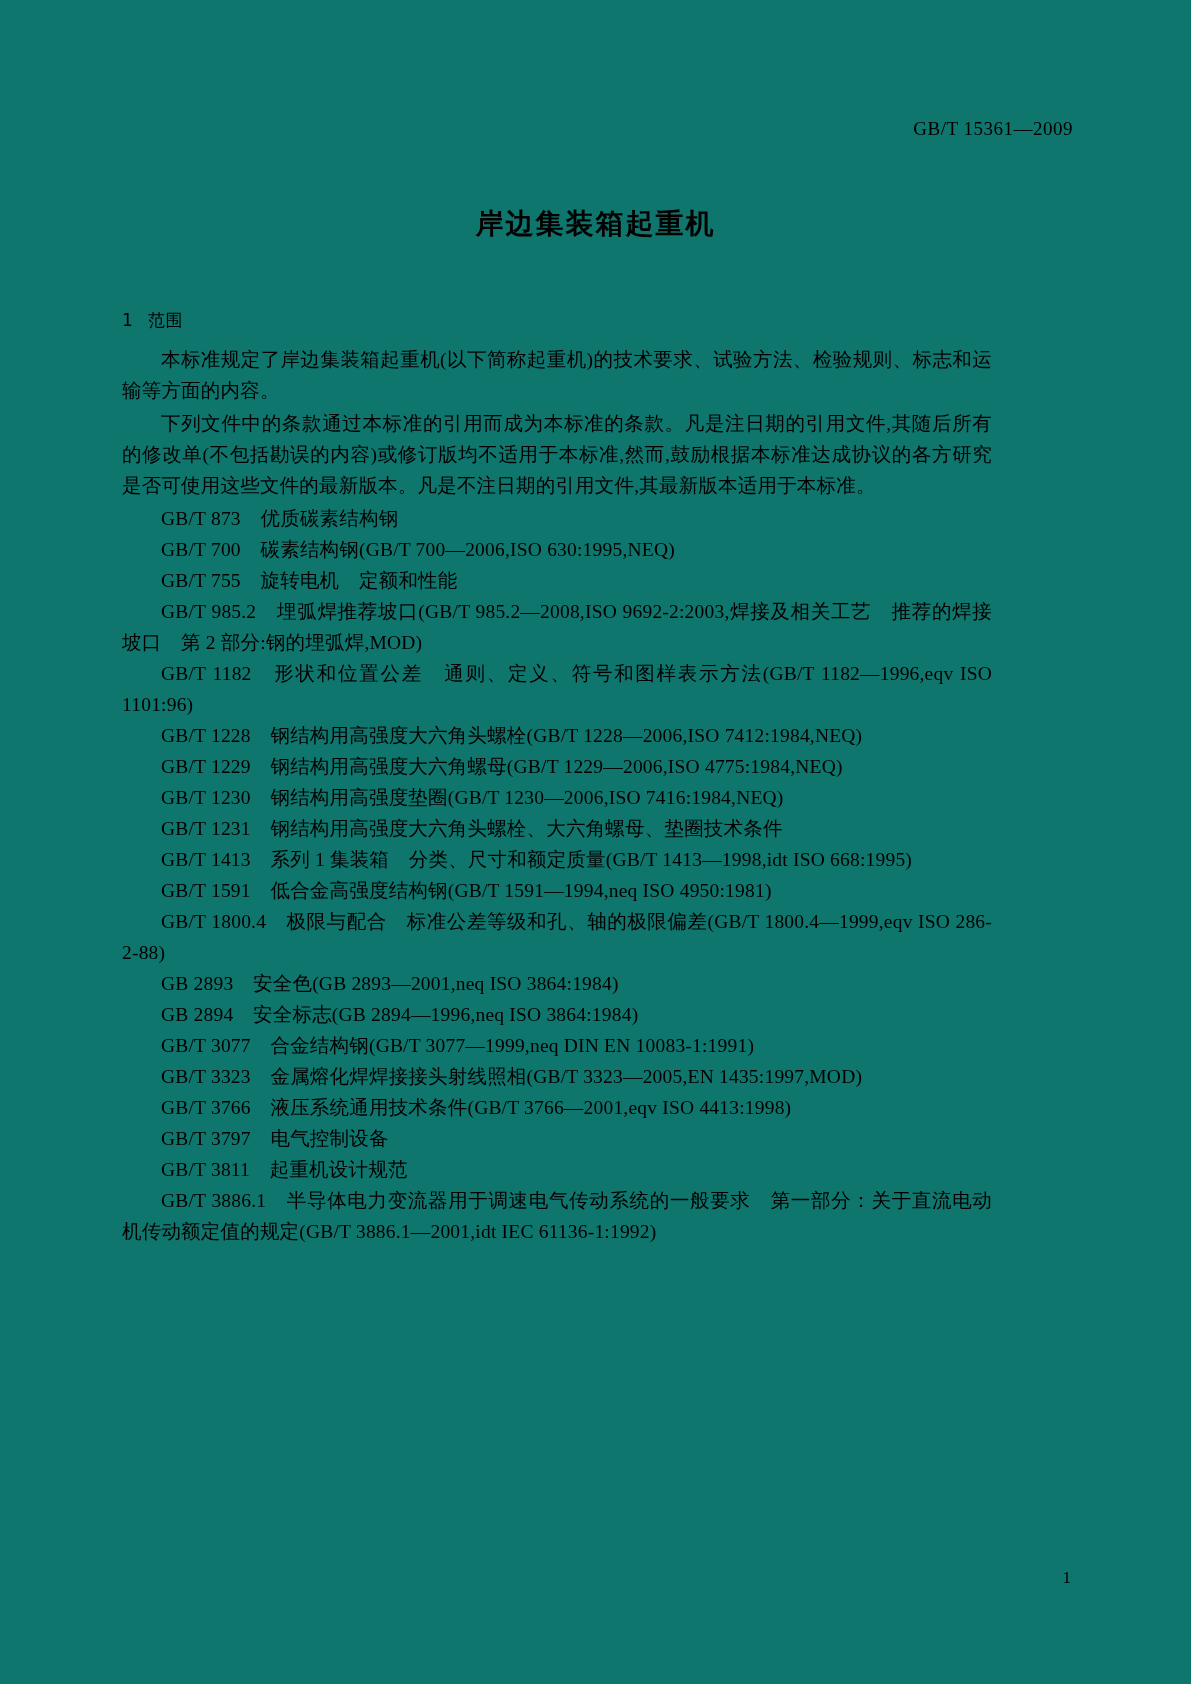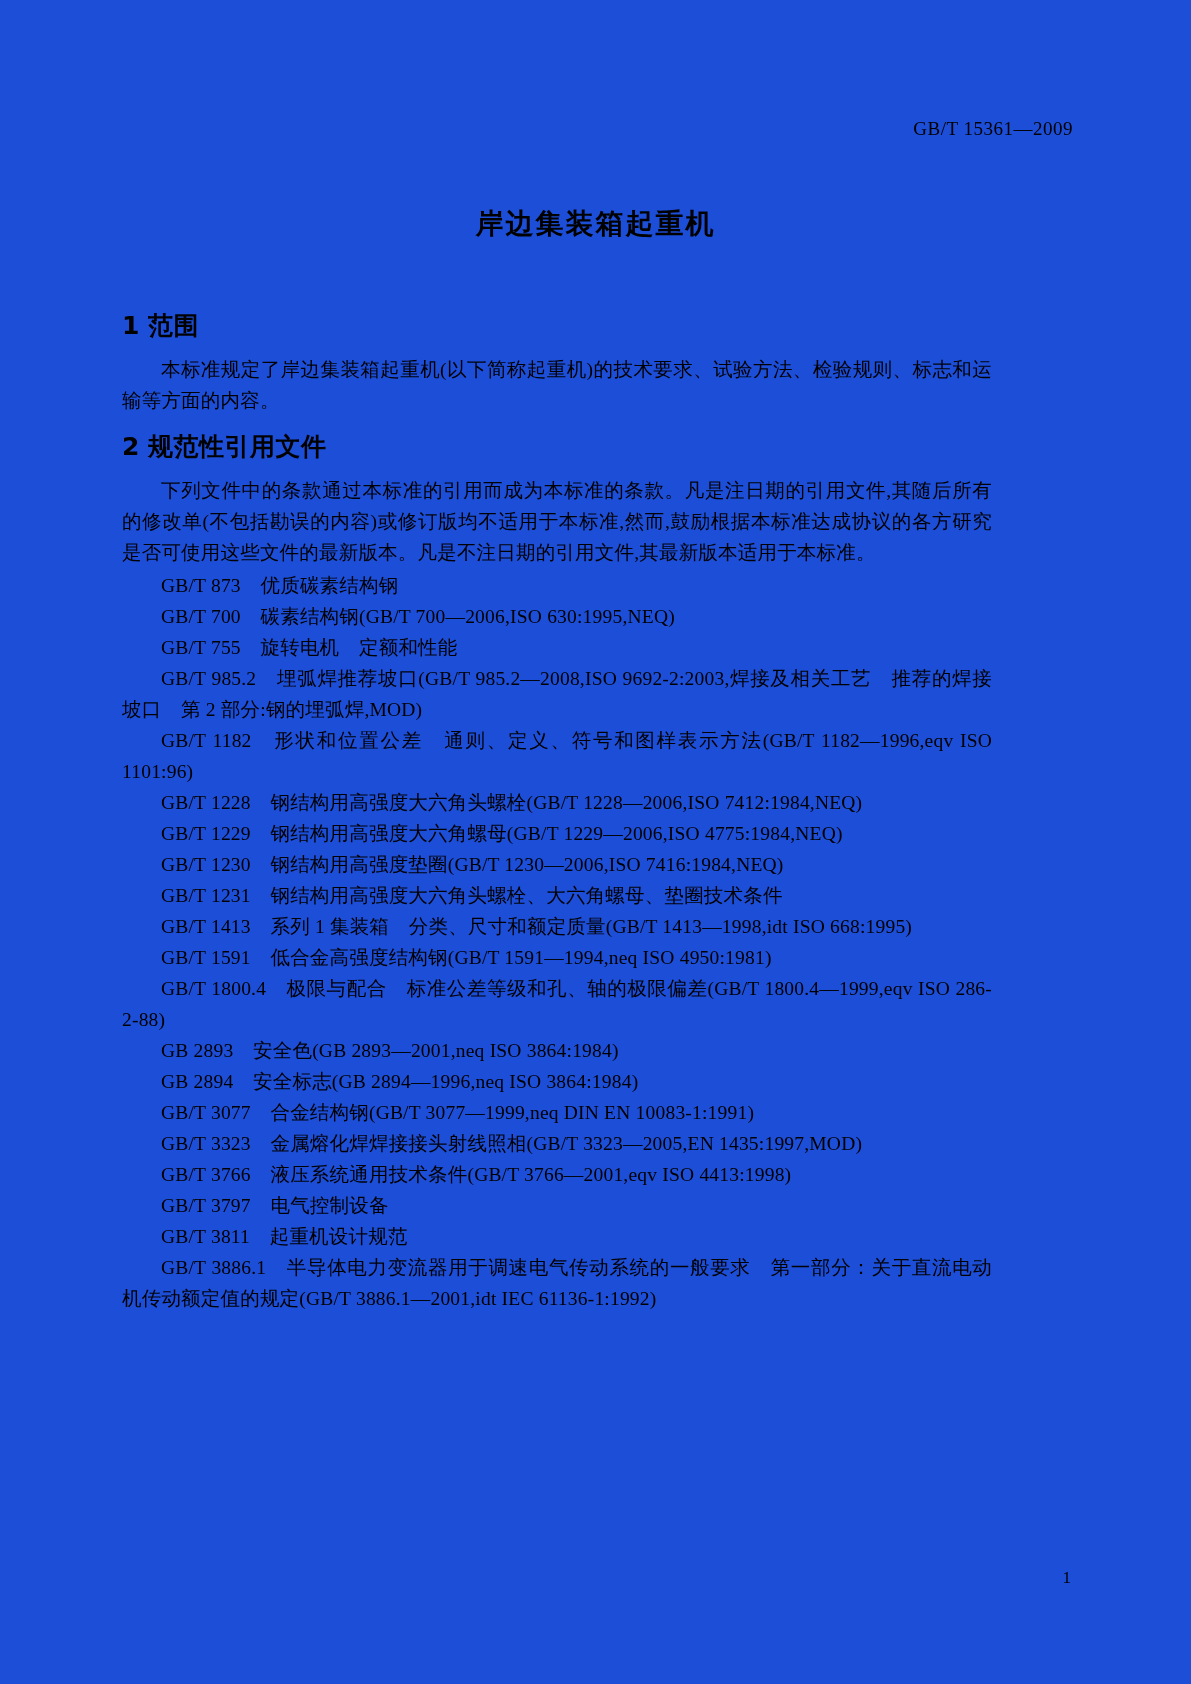--- a/index.html
+++ b/index.html
@@ -4,21 +4,21 @@
 <style>
   html, body {
     margin: 0;
     padding: 0;
     background: #ffffff;
   }
   .page {
     position: relative;
     width: 1191px;
     height: 1684px;
-    background: #1d4ed8;
+    background: #0f766e;
     font-family: "Liberation Serif", "DejaVu Serif", serif;
     color: #000000;
     box-sizing: border-box;
   }
   .header {
     position: absolute;
     top: 118px;
     right: 118px;
     font-family: "Liberation Serif", serif;
     font-size: 19px;
@@ -36,22 +36,22 @@
     letter-spacing: 2px;
   }
   .body-area {
     position: absolute;
     top: 295px;
     left: 122px;
     width: 870px;
   }
   .sec-head {
     font-family: "DejaVu Sans", sans-serif;
-    font-weight: bold;
-    font-size: 25px;
+    font-weight: normal;
+    font-size: 17px;
     margin: 14px 0 12px 0;
     letter-spacing: 0.5px;
   }
   .sec-head .num {
     display: inline-block;
     min-width: 26px;
   }
   p.para {
     margin: 0 0 2px 0;
     font-size: 19.5px;
@@ -85,23 +85,20 @@
 
   <div class="doc-title">岸边集装箱起重机</div>
 
   <div class="body-area">
 
     <div class="sec-head">
       <span class="num">1</span><span>范围</span>
     </div>
     <p class="para">本标准规定了岸边集装箱起重机(以下简称起重机)的技术要求、试验方法、检验规则、标志和运输等方面的内容。</p>
 
-    <div class="sec-head">
-      <span class="num">2</span><span>规范性引用文件</span>
-    </div>
     <p class="para">下列文件中的条款通过本标准的引用而成为本标准的条款。凡是注日期的引用文件,其随后所有的修改单(不包括勘误的内容)或修订版均不适用于本标准,然而,鼓励根据本标准达成协议的各方研究是否可使用这些文件的最新版本。凡是不注日期的引用文件,其最新版本适用于本标准。</p>
 
     <p class="ref">GB/T 873　优质碳素结构钢</p>
     <p class="ref">GB/T 700　碳素结构钢(GB/T 700—2006,ISO 630:1995,NEQ)</p>
     <p class="ref">GB/T 755　旋转电机　定额和性能</p>
     <p class="ref">GB/T 985.2　埋弧焊推荐坡口(GB/T 985.2—2008,ISO 9692-2:2003,焊接及相关工艺　推荐的焊接坡口　第 2 部分:钢的埋弧焊,MOD)</p>
     <p class="ref">GB/T 1182　形状和位置公差　通则、定义、符号和图样表示方法(GB/T 1182—1996,eqv ISO 1101:96)</p>
     <p class="ref">GB/T 1228　钢结构用高强度大六角头螺栓(GB/T 1228—2006,ISO 7412:1984,NEQ)</p>
     <p class="ref">GB/T 1229　钢结构用高强度大六角螺母(GB/T 1229—2006,ISO 4775:1984,NEQ)</p>
     <p class="ref">GB/T 1230　钢结构用高强度垫圈(GB/T 1230—2006,ISO 7416:1984,NEQ)</p>

